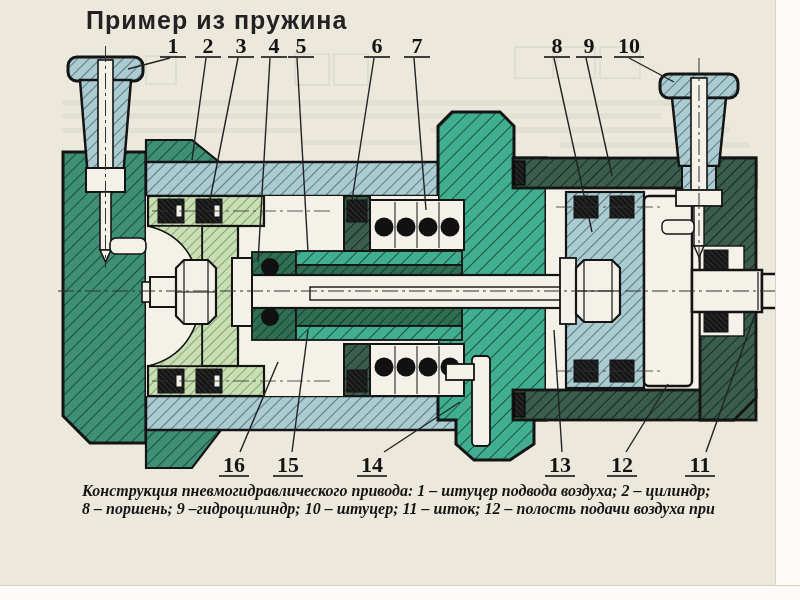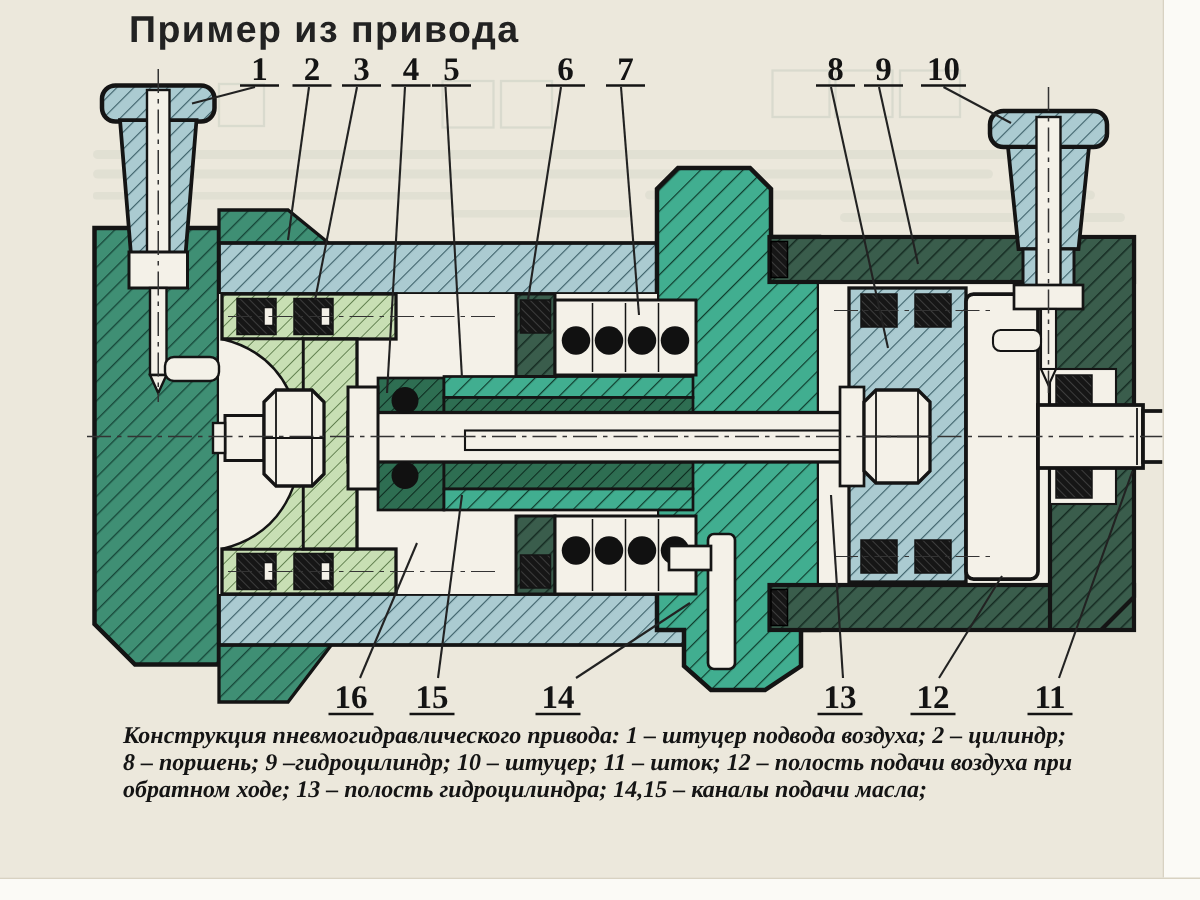--- a/index.html
+++ b/index.html
@@ -281,23 +281,22 @@
       <text class="callout" x="629" y="53">10</text>
       <text class="callout" x="234" y="472">16</text>
       <text class="callout" x="288" y="472">15</text>
       <text class="callout" x="372" y="472">14</text>
       <text class="callout" x="560" y="472">13</text>
       <text class="callout" x="622" y="472">12</text>
       <text class="callout" x="700" y="472">11</text>
     </g>
   </svg>
 
-  <div id="title">Пример из привода</div>
+  <div id="title">Пример из пружина</div>
 
   <div id="caption">
     <div>Конструкция пневмогидравлического привода: 1 – штуцер подвода воздуха; 2 – цилиндр;</div>
     <div>8 – поршень; 9 –гидроцилиндр; 10 – штуцер; 11 – шток; 12 – полость подачи воздуха при</div>
-    <div>обратном ходе; 13 – полость гидроцилиндра; 14,15 – каналы подачи масла;</div>
   </div>
 
   <div id="paper-edge-right"></div>
   <div id="paper-edge-bottom"></div>
 </div>
 
 </body></html>

